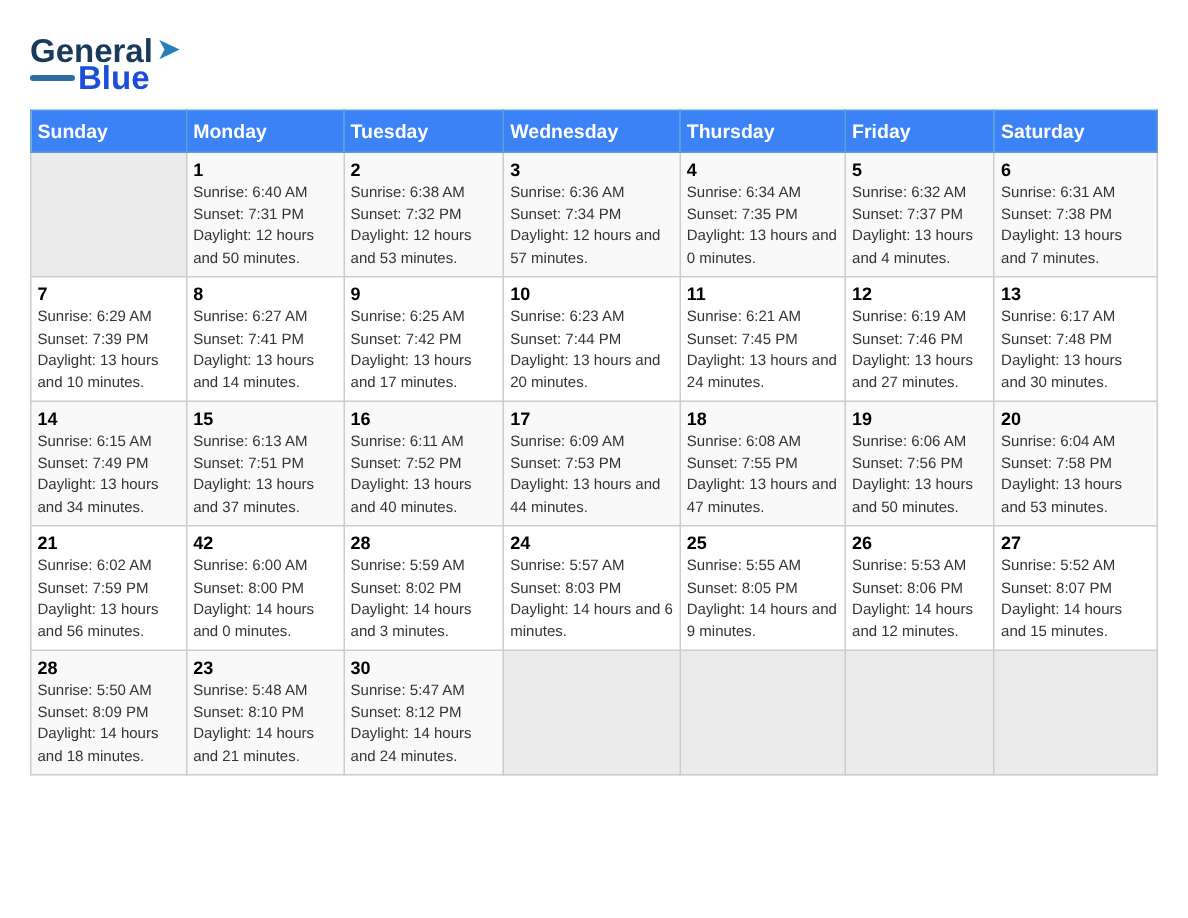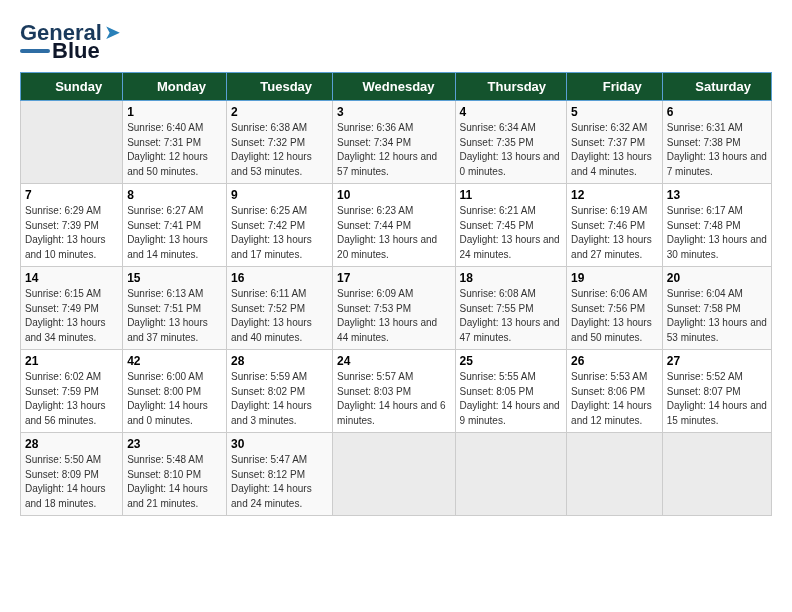--- a/index.html
+++ b/index.html
@@ -45,27 +45,27 @@
     .subtitle {
       font-size: 16px;
       color: #333;
     }
     table {
       width: 100%;
       border-collapse: collapse;
       font-size: 11px;
     }
     thead tr th {
-      background: #14532d;
+      background: #3b82f6;
       color: #fff;
-      padding: 6px 20px;
+      padding: 6px 4px;
       font-size: 13px;
       font-weight: bold;
       border: 1px solid #5a9fd4;
-      text-align: right;
+      text-align: left;
     }
     tbody tr td {
       border: 1px solid #ccc;
       vertical-align: top;
       padding: 4px 4px;
       min-height: 80px;
       height: 80px;
       background: #fff;
     }
     tbody tr:nth-child(odd) td {
@@ -93,21 +93,21 @@
 <body>
 
 <div class="header">
   <div class="logo">
     <div class="logo-line">
       <span class="logo-text"><span style="color: rgb(26, 58, 92);">General</span></span>
       <span style="color:#2980b9; font-size:20px; margin-left:2px;">➤</span>
     </div>
     <div style="display:flex; align-items:center; margin-top:-4px;">
       <span style="display:inline-block; width:30px; height:4px; background:#2e6da4; border-radius:2px; margin-right:2px;"></span>
-      <span class="logo-text" style="color:#0f172a; font-weight:bold; font-size:22px;">Blue</span>
+      <span class="logo-text" style="color:#1d4ed8; font-weight:bold; font-size:22px;">Blue</span>
     </div>
   </div>
   <div class="title-block">
     <div class="main-title"></div>
     <div class="subtitle"></div>
   </div>
 </div>
 
 <table>
   <thead>

